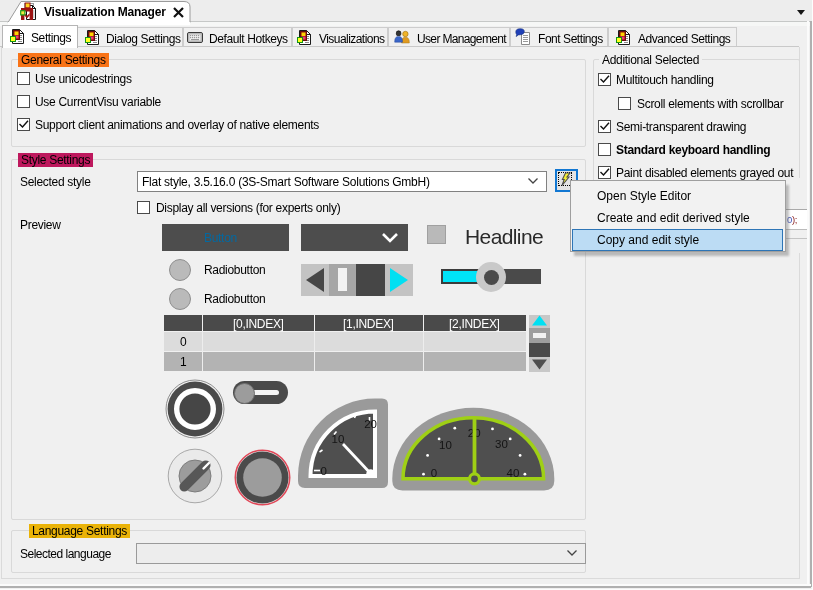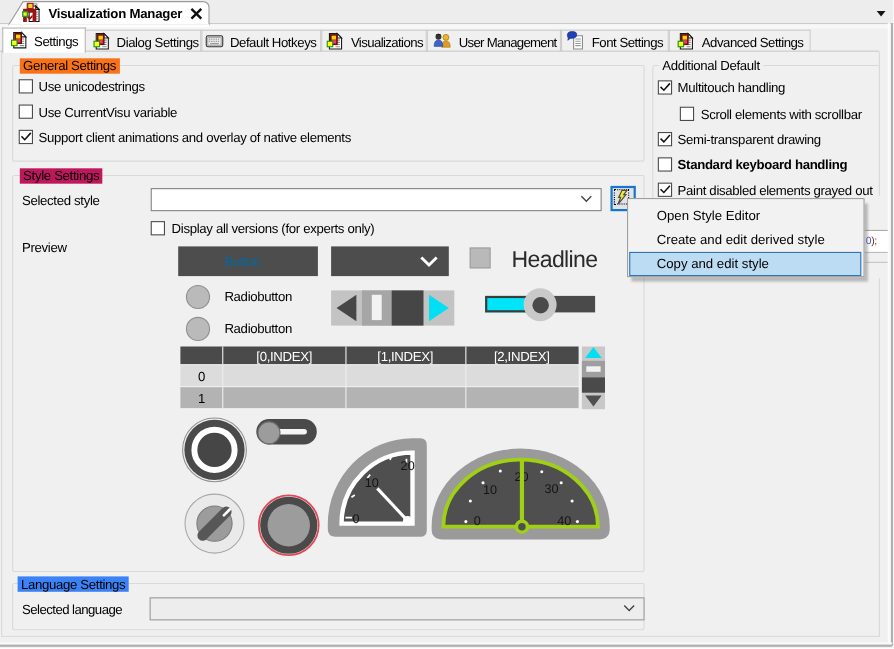--- a/index.html
+++ b/index.html
@@ -128,21 +128,21 @@
   <div class="abs" style="left:17px;top:95px;width:11px;height:11px;background:#fff;border:1px solid #4a4a4a;"></div>
   <div class="t" style="left:35px;top:95px;">Use CurrentVisu variable</div>
   <div class="abs" style="left:17px;top:118px;width:11px;height:11px;background:#fff;border:1px solid #4a4a4a;"></div>
   <svg class="abs" style="left:19px;top:120px;" width="10" height="9" viewBox="0 0 10 9">
         <path d="M 0.5,4 L 3.5,7 L 9,0.8" fill="none" stroke="#111" stroke-width="1.4"></path>
       </svg>
   <div class="t" style="left:35px;top:118px;">Support client animations and overlay of native elements</div>
 </div>
 
 <div class="abs" style="left:593px;top:59px;width:205px;height:126px;border:1px solid #d9d9d9;border-radius:2px;"></div>
-<div class="t" style="left:599px;top:53px;background:#f0f0f0;padding:0 3px;">Additional Default</div>
+<div class="t" style="left:599px;top:53px;background:#f0f0f0;padding:0 3px;">Additional Selected</div>
 <div id="as-rows">
   <div class="abs" style="left:598px;top:73px;width:11px;height:11px;background:#fff;border:1px solid #4a4a4a;"></div>
   <svg class="abs" style="left:600px;top:75px;" width="10" height="9" viewBox="0 0 10 9">
         <path d="M 0.5,4 L 3.5,7 L 9,0.8" fill="none" stroke="#111" stroke-width="1.4"></path>
       </svg>
   <div class="t" style="left:616px;top:73px;">Multitouch handling</div>
   <div class="abs" style="left:618px;top:97px;width:11px;height:11px;background:#fff;border:1px solid #4a4a4a;"></div>
   <div class="t" style="left:637px;top:97px;">Scroll elements with scrollbar</div>
   <div class="abs" style="left:598px;top:120px;width:11px;height:11px;background:#fff;border:1px solid #4a4a4a;"></div>
   <svg class="abs" style="left:600px;top:122px;" width="10" height="9" viewBox="0 0 10 9">
@@ -156,20 +156,21 @@
         <path d="M 0.5,4 L 3.5,7 L 9,0.8" fill="none" stroke="#111" stroke-width="1.4"></path>
       </svg>
   <div class="t" style="left:616px;top:166px;">Paint disabled elements grayed out</div>
 </div>
 
 <div class="abs" style="left:11px;top:159px;width:573px;height:359px;border:1px solid #d9d9d9;border-radius:2px;"></div>
 <div class="t" style="left:18px;top:153px;background:#be185d;padding:0 3px;">Style Settings</div>
 <div class="t" style="left:20px;top:175px;">Selected style</div>
 
 <div class="abs" style="left:137px;top:171px;width:408px;height:19px;background:#fff;border:1px solid #818181;"></div>
+<div class="t" style="left:142px;top:175px;letter-spacing:-0.25px;">Flat style, 3.5.16.0 (3S-Smart Software Solutions GmbH)</div>
 <svg class="abs" style="left:527px;top:177px;" width="12" height="8" viewBox="0 0 12 8">
       <path d="M 1.5,1.5 L 6,6 L 10.5,1.5" fill="none" stroke="#444" stroke-width="1.3"></path>
     </svg>
 
 <div class="abs" style="left:555px;top:169px;width:19px;height:19px;background:#e3e3e3;border:2px solid #1177d2;"></div>
 <div class="abs" style="left:558px;top:172px;width:12px;height:12px;border:1px dotted #000;"></div>
 <svg class="abs" style="left:559px;top:172px;" width="13" height="15" viewBox="0 0 13 15">
   <path d="M 6.5,1 L 11,1 L 8,5 L 10,5 L 3,13.5 L 5.2,7.5 L 3.4,7.5 Z" fill="#f3ef34" stroke="#4c4c4c" stroke-width="1.1"></path>
 </svg>
 
@@ -309,21 +310,21 @@
       <text x="82.2" y="33.4">20</text>
       <text x="109.4" y="43.9">30</text>
       <text x="120.9" y="73.2">40</text>
     </g>
     <line x1="82.5" y1="74.8" x2="82.5" y2="14.5" stroke="#9fd015" stroke-width="3.8"></line>
     <circle cx="82.5" cy="74.8" r="5" fill="#4f4f4f" stroke="#9fd015" stroke-width="3.2"></circle>
   </svg>
 </div>
 
 <div class="abs" style="left:11px;top:530px;width:573px;height:41px;border:1px solid #d9d9d9;border-radius:2px;"></div>
-<div class="t" style="left:16px;top:524px;background:#3b82f6;padding:0 3px;">Language Settings</div>
+<div class="t" style="left:29px;top:524px;background:#eab308;padding:0 3px;">Language Settings</div>
 <div class="t" style="left:20px;top:547px;letter-spacing:-0.5px;">Selected language</div>
 <div class="abs" style="left:136px;top:543px;width:448px;height:19px;background:#ededed;border:1px solid #9a9a9a;"></div>
 <svg class="abs" style="left:566px;top:549px;" width="12" height="8" viewBox="0 0 12 8">
       <path d="M 1.5,1.5 L 6,6 L 10.5,1.5" fill="none" stroke="#444" stroke-width="1.3"></path>
     </svg>
 
 <div id="menuarea">
 
   <div class="abs" style="left:786px;top:178px;width:23px;height:75px;background:#f0f0f0;"></div>
   <div class="abs" style="left:786px;top:209px;width:22px;height:1px;background:#aaaaaa;"></div>

